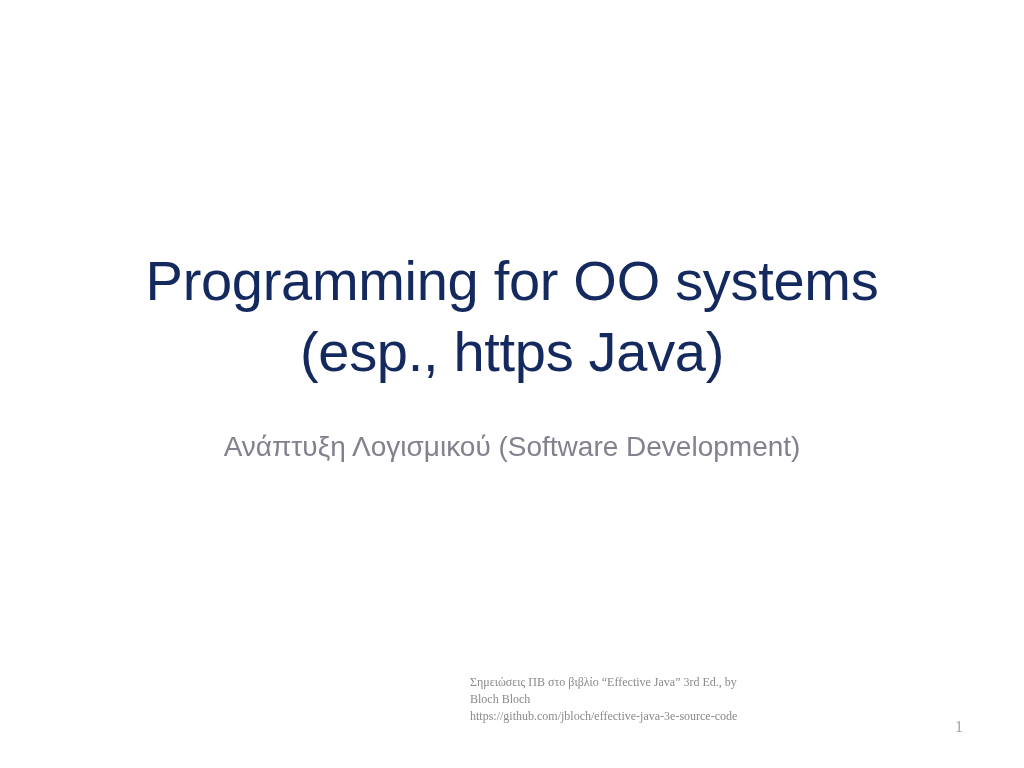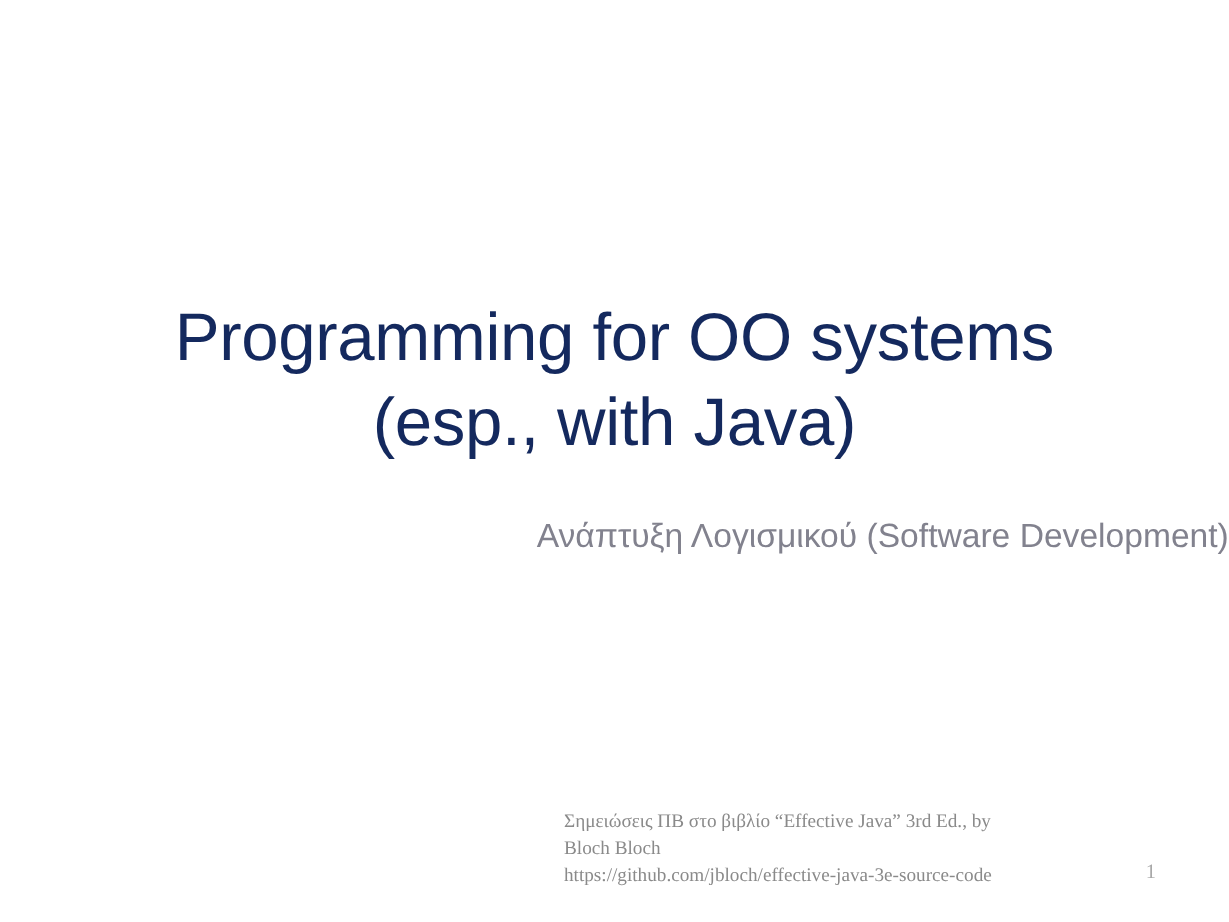--- a/index.html
+++ b/index.html
@@ -40,21 +40,21 @@
     letter-spacing: -0.3px;
     white-space: nowrap;
   }
 
   
   .subtitle-block {
     position: absolute;
     left: 0;
     top: 430px;
     width: 1024px;
-    text-align: right;
+    text-align: center;
   }
   .subtitle-line {
     display: block;
     color: #82828e;
     font-family: "Liberation Sans", sans-serif;
     font-size: 28px;
     font-weight: 400;
     line-height: 1.18;
     white-space: nowrap;
   }
@@ -68,21 +68,21 @@
     position: absolute;
     left: 470px;
     top: 674px;
     width: 460px;
     text-align: left;
   }
   .credit-line {
     display: block;
     color: #8a8a8a;
     font-family: "Liberation Serif", serif;
-    font-size: 16px;
+    font-size: 12px;
     font-weight: 400;
     line-height: 1.42;
     white-space: nowrap;
   }
 
   
   .page-number {
     position: absolute;
     left: 944px;
     top: 718px;
@@ -94,21 +94,21 @@
     line-height: 1;
   }
 </style>
 </head>
 <body>
 
 <div class="slide">
 
   <div class="title-block">
     <span class="title-line">Programming for OO systems</span>
-    <span class="title-line">(esp., with Java)</span>
+    <span class="title-line">(esp., https Java)</span>
   </div>
 
   <div class="subtitle-block">
     <span class="subtitle-line">Ανάπτυξη Λογισμικού (Software Development)</span>
     <span class="subtitle-gap"></span>
     <span class="subtitle-gap"></span>
   </div>
 
   <div class="credit-block">
     <span class="credit-line">Σημειώσεις ΠΒ στο βιβλίο “Effective Java” 3rd Ed., by</span>

